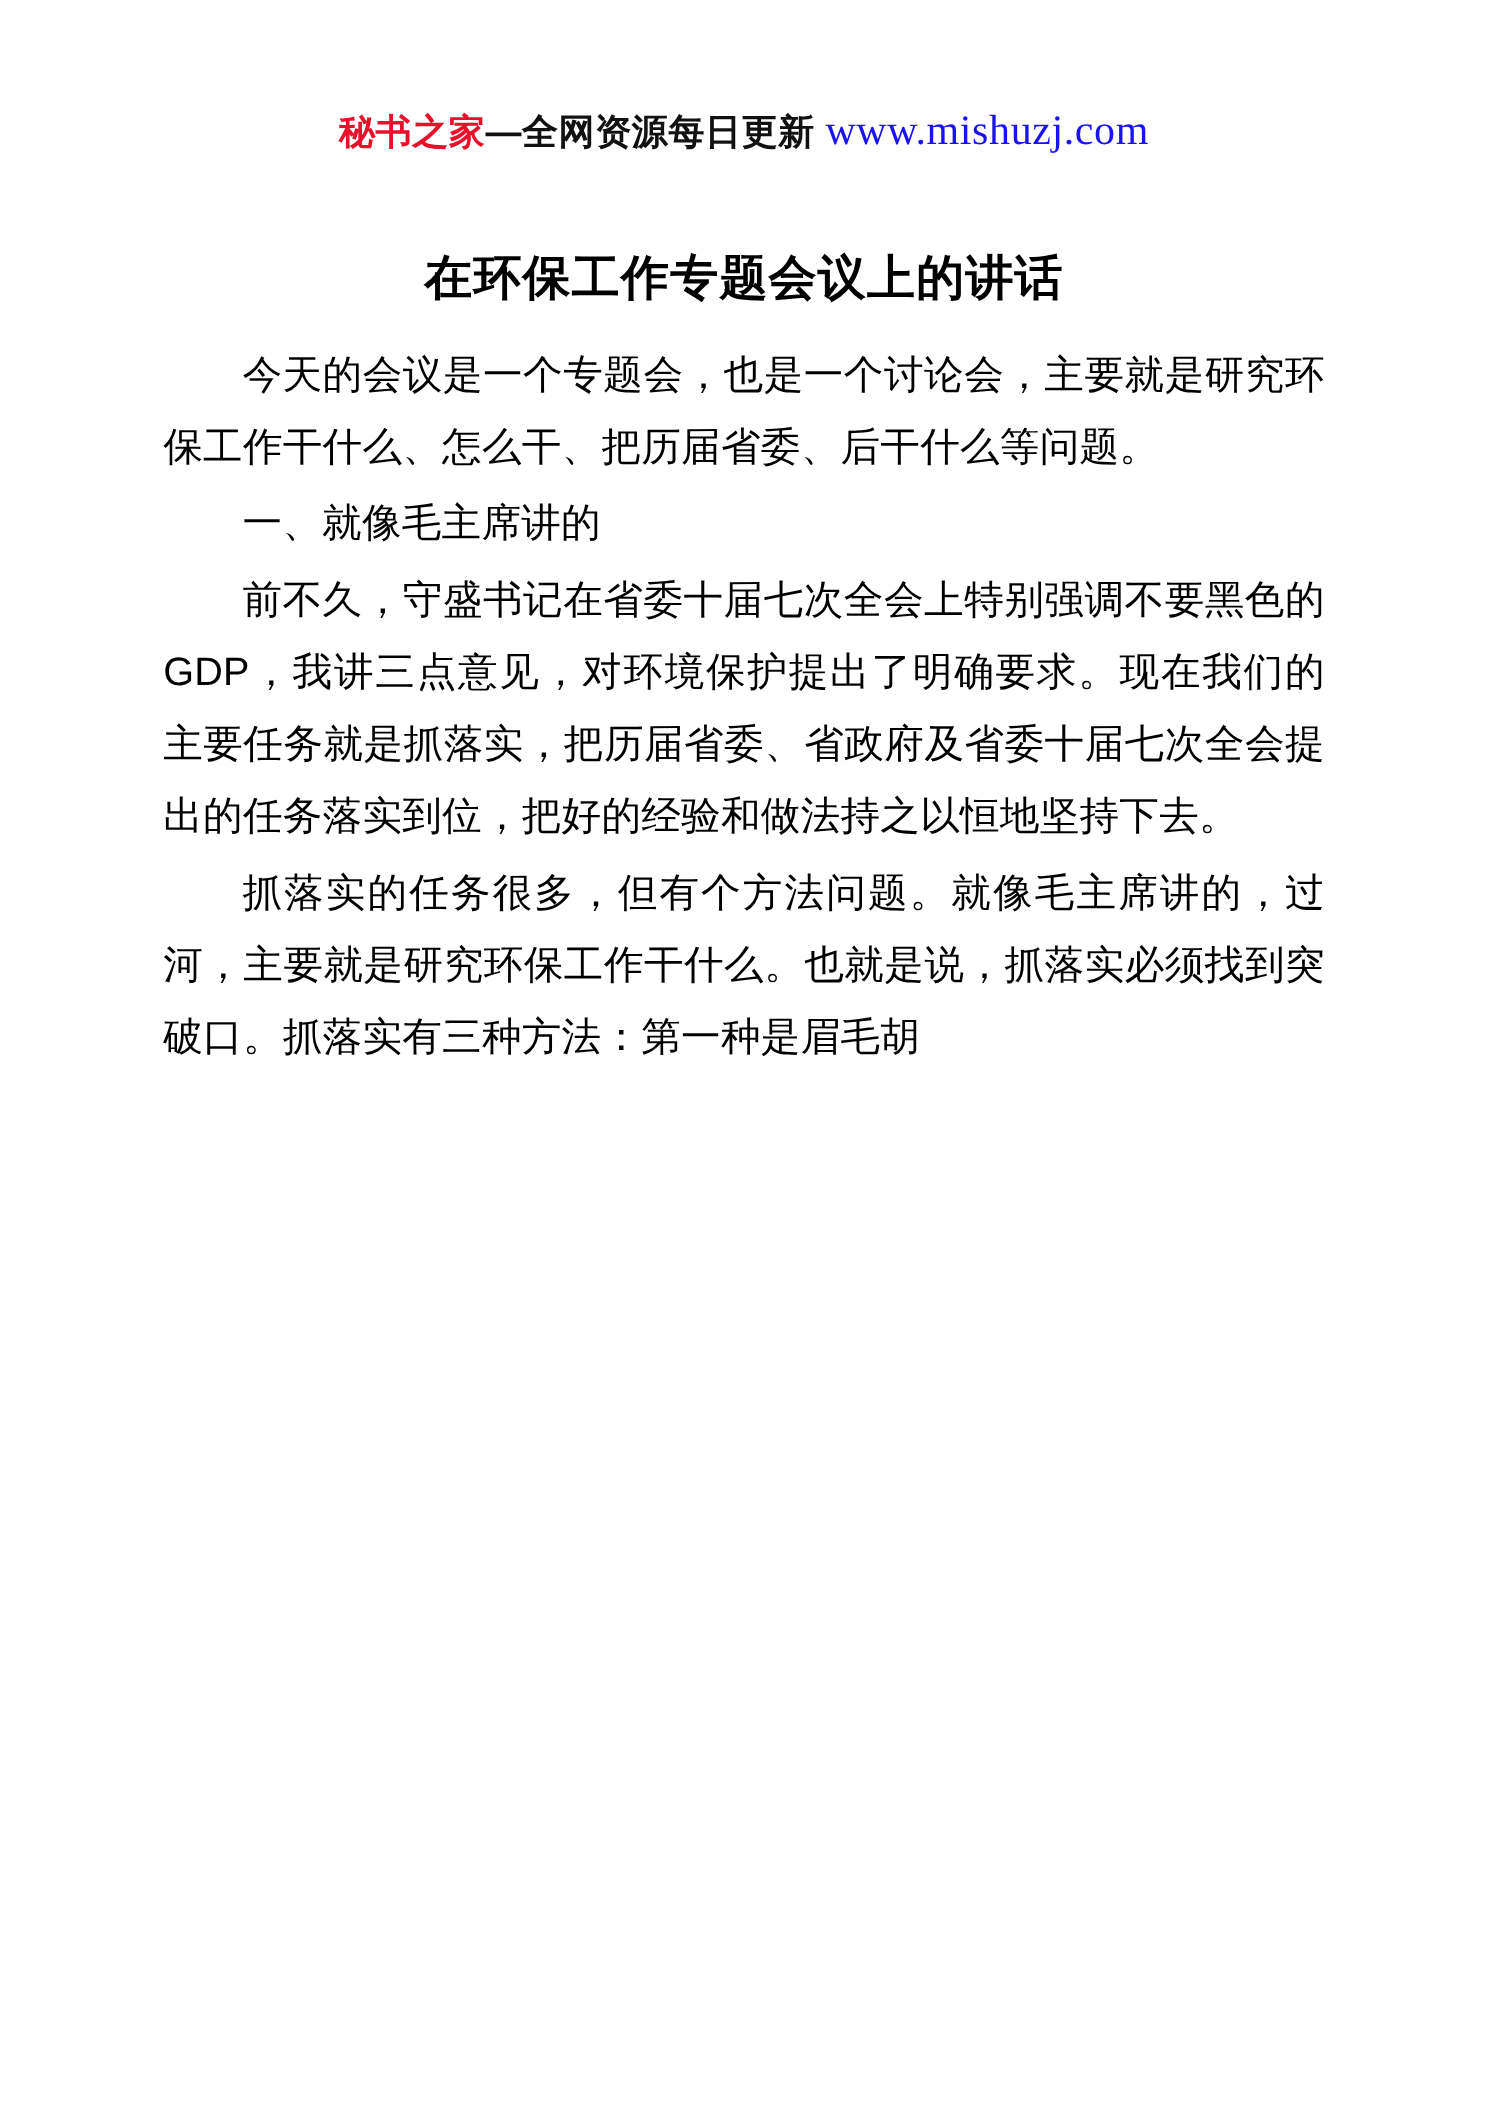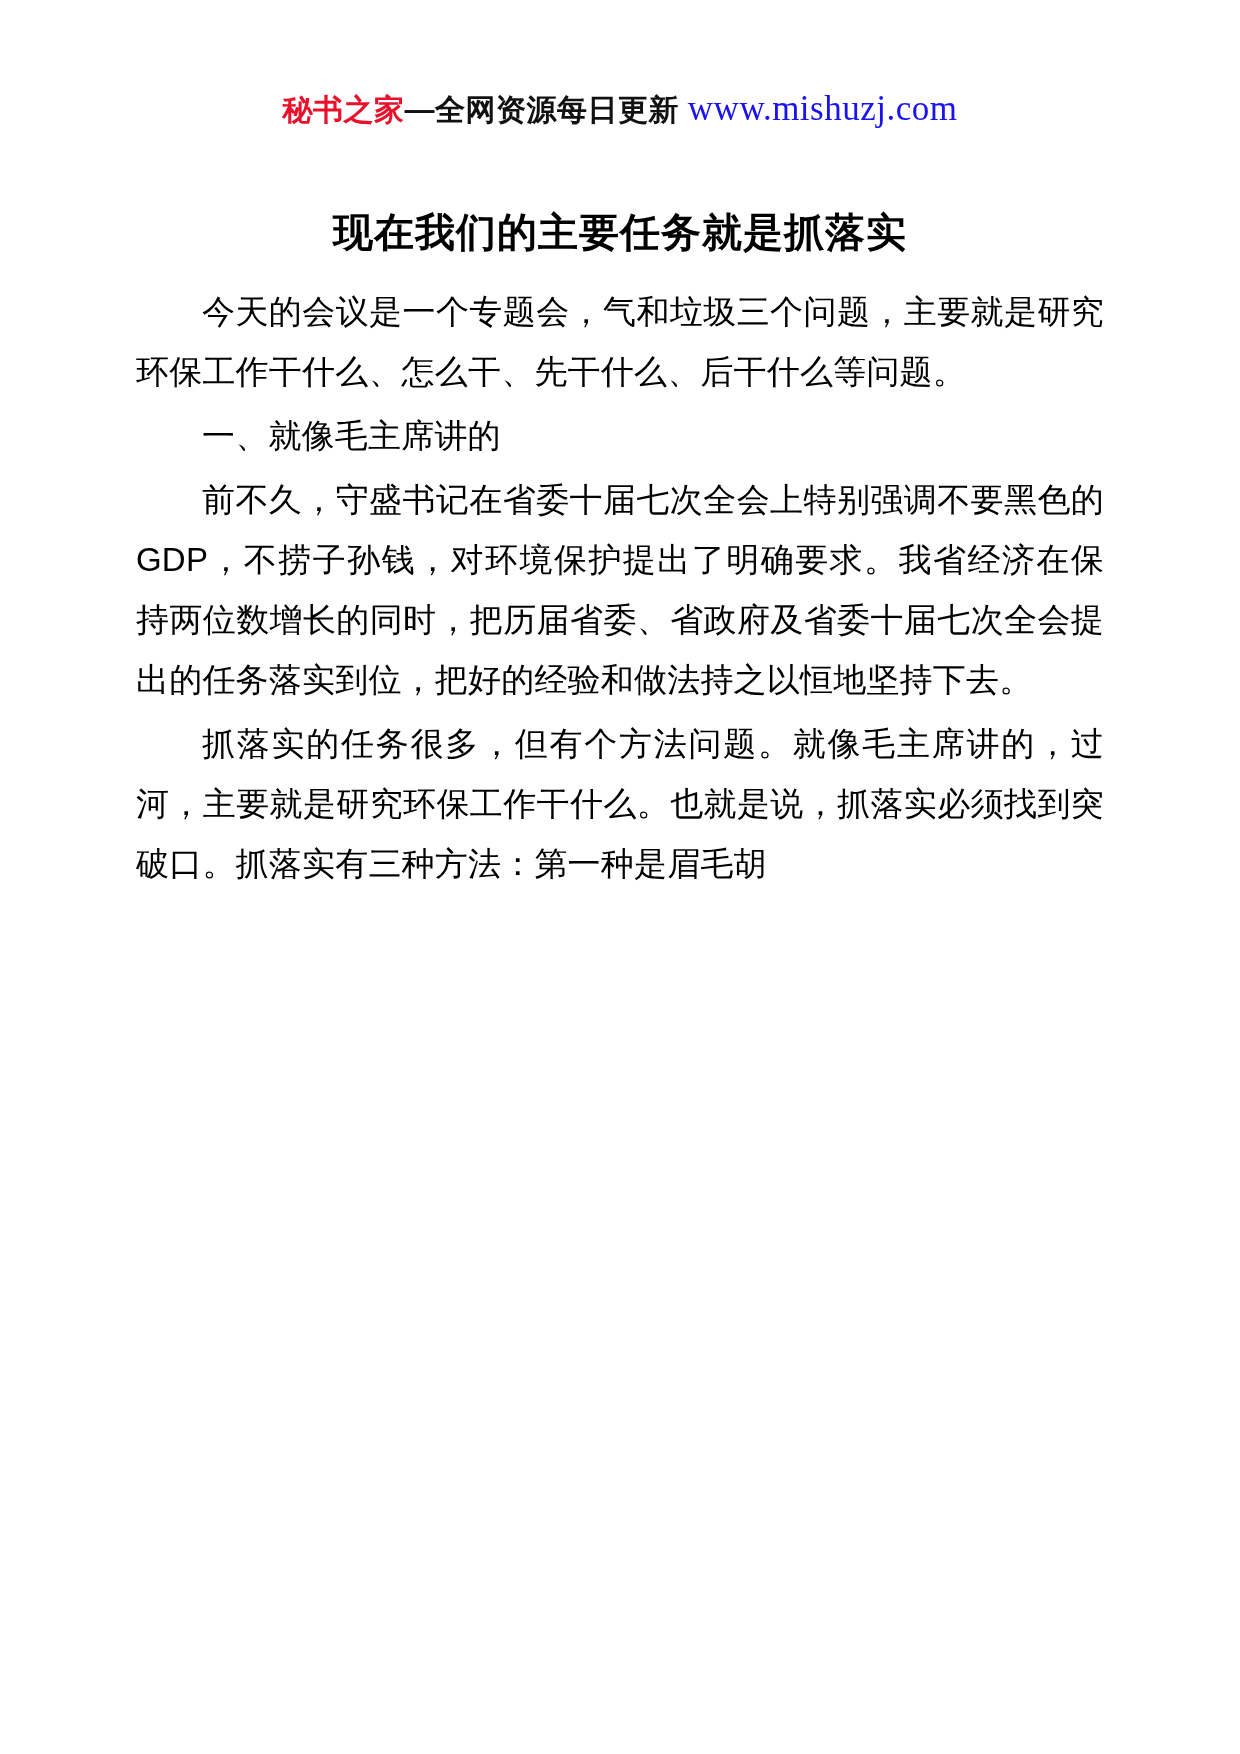--- a/index.html
+++ b/index.html
@@ -71,22 +71,22 @@
 </style>
 </head>
 <body>
 
 <div class="page">
 
   <div class="watermark">
     <span class="wm-brand">秘书之家</span><span class="wm-mid">—全网资源每日更新 </span><span class="wm-url">www.mishuzj.com</span>
   </div>
 
-  <h1 class="doc-title">现在我们的主要任务就是抓落实</h1>
+  <h1 class="doc-title">在环保工作专题会议上的讲话</h1>
 
   <div class="body-text">
-    <p>今天的会议是一个专题会，气和垃圾三个问题，主要就是研究环保工作干什么、怎么干、先干什么、后干什么等问题。</p>
+    <p>今天的会议是一个专题会，也是一个讨论会，主要就是研究环保工作干什么、怎么干、把历届省委、后干什么等问题。</p>
     <p>一、就像毛主席讲的</p>
-    <p>前不久，守盛书记在省委十届七次全会上特别强调不要黑色的 GDP，不捞子孙钱，对环境保护提出了明确要求。我省经济在保持两位数增长的同时，把历届省委、省政府及省委十届七次全会提出的任务落实到位，把好的经验和做法持之以恒地坚持下去。</p>
+    <p>前不久，守盛书记在省委十届七次全会上特别强调不要黑色的 GDP，我讲三点意见，对环境保护提出了明确要求。现在我们的主要任务就是抓落实，把历届省委、省政府及省委十届七次全会提出的任务落实到位，把好的经验和做法持之以恒地坚持下去。</p>
     <p>抓落实的任务很多，但有个方法问题。就像毛主席讲的，过河，主要就是研究环保工作干什么。也就是说，抓落实必须找到突破口。抓落实有三种方法：第一种是眉毛胡</p>
   </div>
 
 </div>
 
 </body></html>

